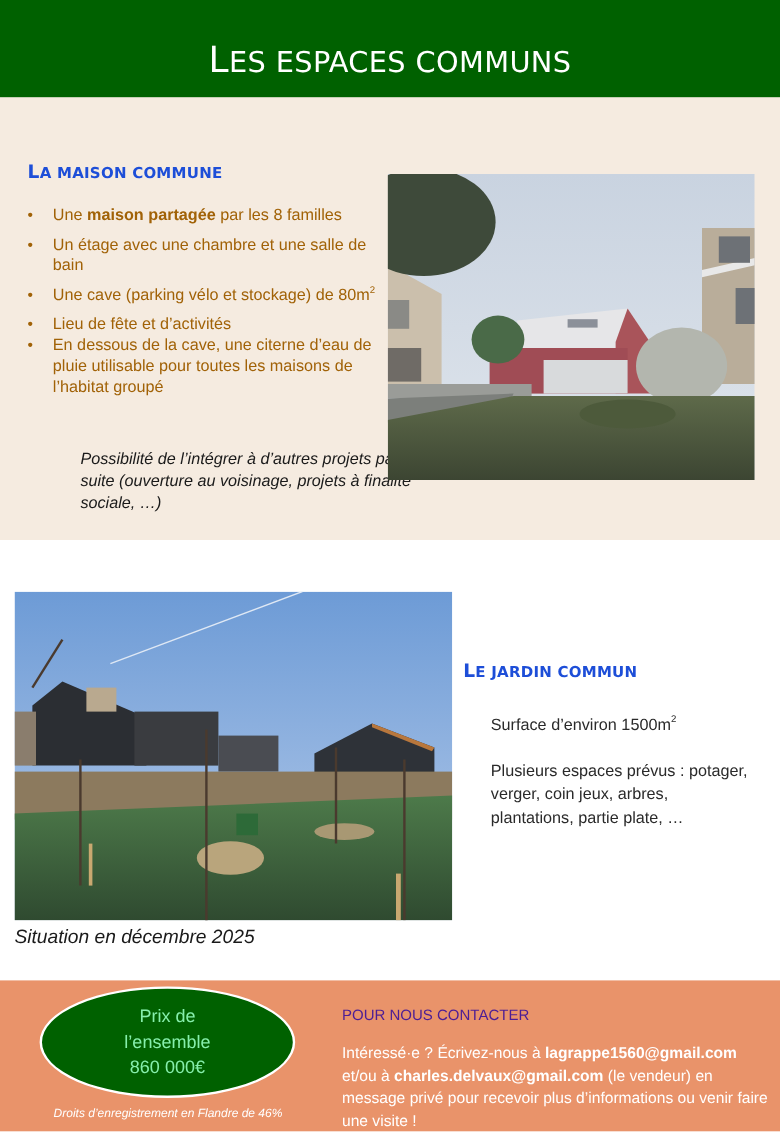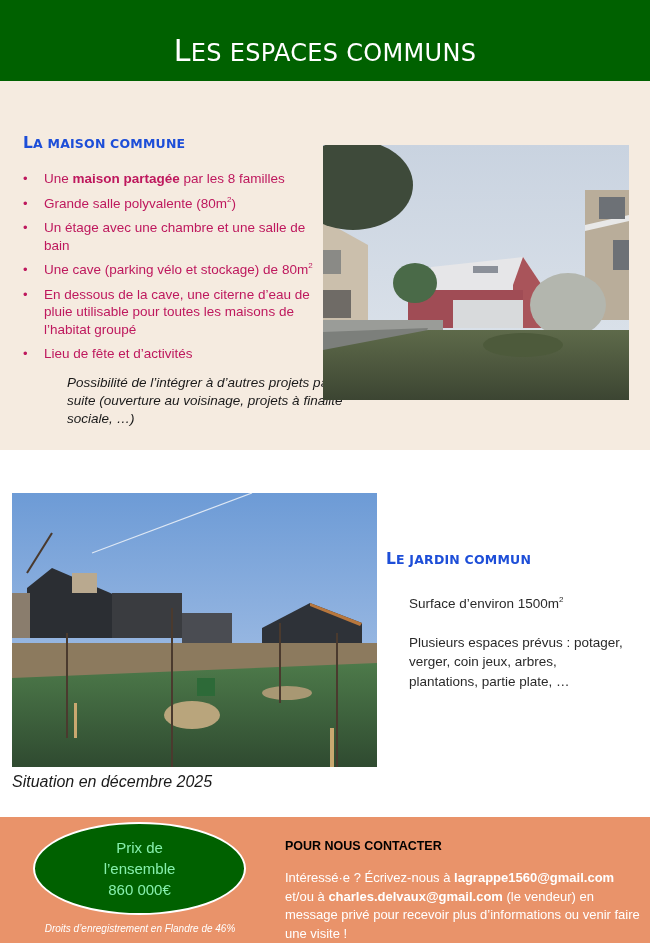--- a/index.html
+++ b/index.html
@@ -22,21 +22,21 @@
   }
   .sec-title {
     color: #1d4ed8; font-weight: bold; font-size: 12.5px; letter-spacing: 0.2px;
     font-family: "DejaVu Sans", "Liberation Sans", sans-serif;
   }
   .sec-title .cap { font-size: 15.5px; }
 
   .maison-title { position: absolute; left: 23px; top: 53px; }
   .maison-list {
     position: absolute; left: 23px; top: 89px; width: 292px;
-    list-style: none; font-size: 13.5px; line-height: 17.5px; color: #be185d;
+    list-style: none; font-size: 13.5px; line-height: 17.5px; color: #a16207;
   }
   .maison-list li { position: relative; padding-left: 21px; margin-bottom: 7px; }
   .maison-list li::before {
     content: "•"; position: absolute; left: 0; top: 0; font-size: 13px;
   }
   .maison-list li sup { font-size: 8px; vertical-align: 6px; line-height: 0; }
   .maison-note {
     position: absolute; left: 23px; top: 293px; width: 292px;
     font-style: italic; font-size: 13.5px; line-height: 18px; margin-left: 44px;
   }
@@ -68,45 +68,44 @@
     background: #006100; border: 2px solid #ffffff; border-radius: 50%;
     display: flex; flex-direction: column; align-items: center; justify-content: center;
     color: #86efac; font-size: 15px; line-height: 21px; text-align: center;
   }
   .price-note {
     position: absolute; left: 0; top: 106px; width: 280px; text-align: center;
     font-style: italic; font-size: 10px; color: #ffffff;
   }
   .contact-title {
     position: absolute; left: 285px; top: 22px;
-    color: #000000; font-weight: bold; font-size: 12.5px;
+    color: #4c1d95; font-weight: normal; font-size: 12.5px;
   }
   .contact-text {
     position: absolute; left: 285px; top: 52px; width: 360px;
     color: #ffffff; font-size: 13px; line-height: 18.5px;
   }
   .contact-text b { font-weight: bold; }
 </style>
 </head>
 <body>
 
 <div class="header">
   <h1><span class="smallcaps-big">L</span><span>ES ESPACES COMMUNS</span></h1>
 </div>
 
 <div class="section-maison">
   <div class="sec-title maison-title"><span class="cap">L</span><span>A MAISON COMMUNE</span></div>
 
   <ul class="maison-list">
     <li><span>Une </span><b>maison partagée</b><span> par les 8 familles</span></li>
-    <li><span>Grande salle polyvalente (80m</span><sup>2</sup><span>)</span></li>
     <li><span>Un étage avec une chambre et une salle de bain</span></li>
     <li><span>Une cave (parking vélo et stockage) de 80m</span><sup>2</sup></li>
+    <li style="margin-bottom:0"><span>Lieu de fête et d’activités</span></li>
     <li><span>En dessous de la cave, une citerne d’eau de pluie utilisable pour toutes les maisons de l’habitat groupé</span></li>
-    <li style="margin-bottom:0"><span>Lieu de fête et d’activités</span></li>
   </ul>
   <div class="maison-note">Possibilité de l’intégrer à d’autres projets par la suite (ouverture au voisinage, projets à finalité sociale, …)</div>
 
   <div class="photo photo-maison" title="Rendu 3D de la maison commune rouge entourée de jardins">
     <svg viewBox="0 0 306 255" preserveAspectRatio="none">
       <defs>
         <linearGradient id="sky1" x1="0" y1="0" x2="0" y2="1">
           <stop offset="0" stop-color="#c9d3e0"></stop>
           <stop offset="1" stop-color="#dfe5ec"></stop>
         </linearGradient>

